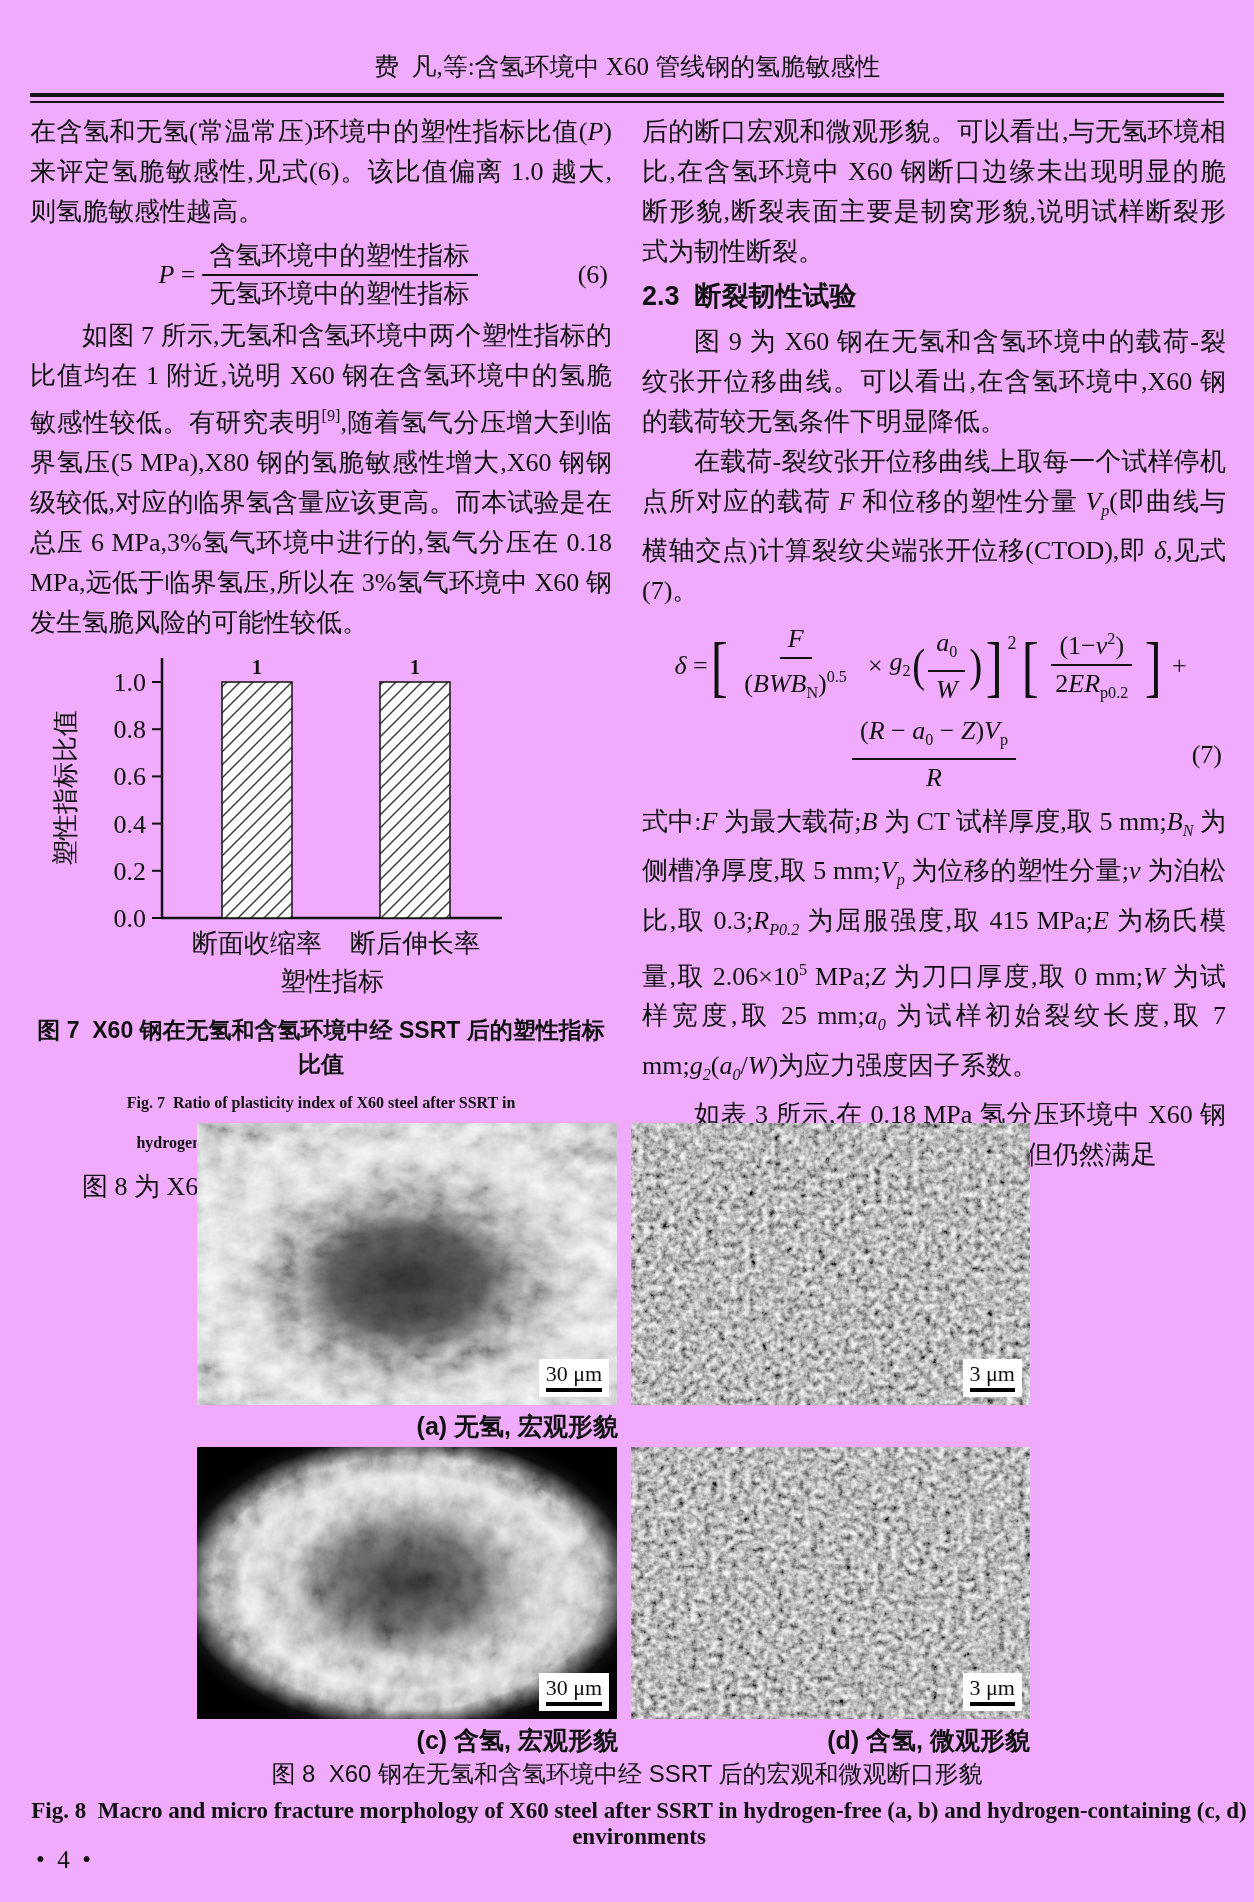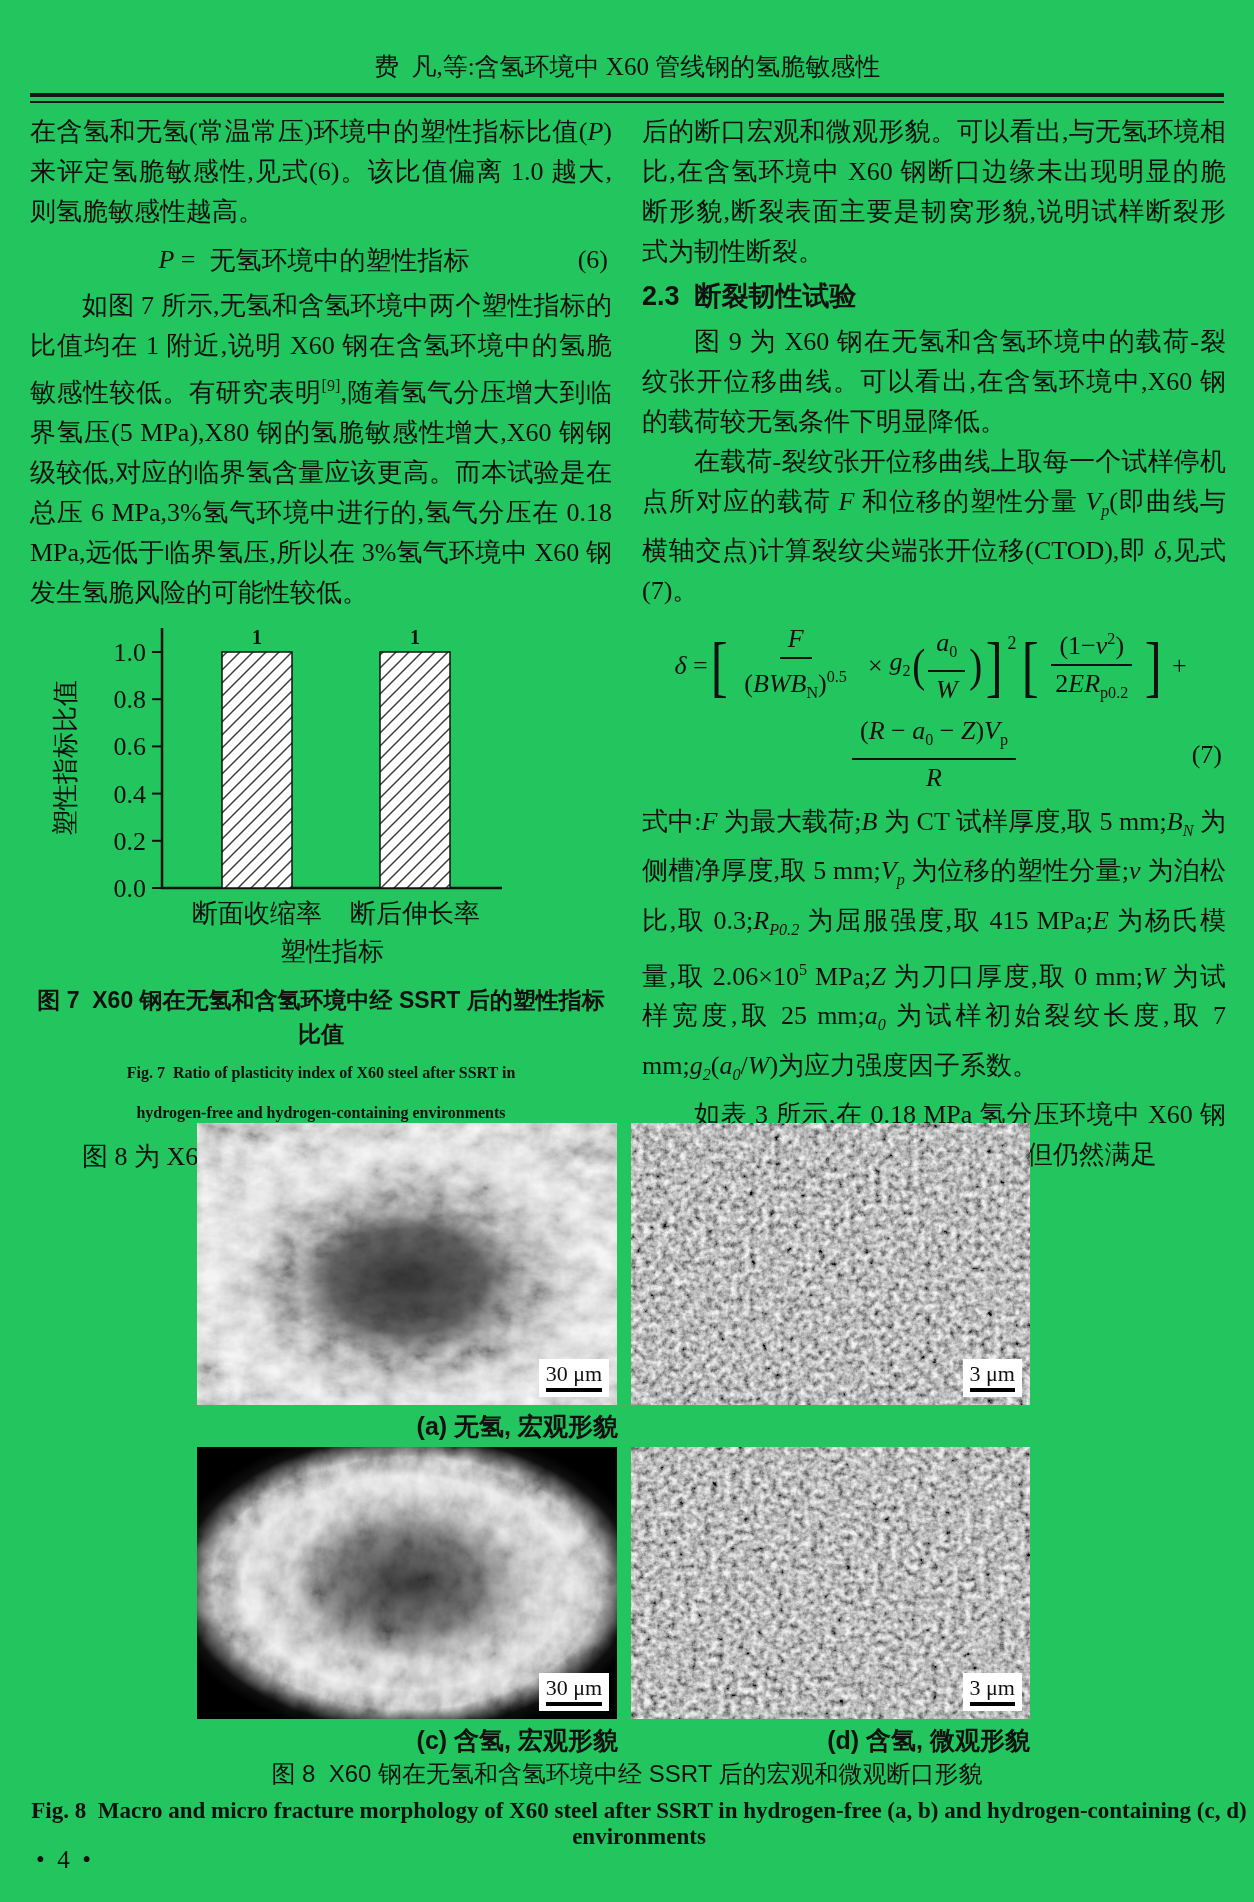--- a/index.html
+++ b/index.html
@@ -1,16 +1,16 @@
 <!DOCTYPE html>
 <html><head>
 <meta charset="utf-8">
 <style>
   html,body{margin:0;padding:0;background:#e8e8e8;}
-  .page{position:relative;width:1254px;height:1902px;margin:0 auto;background:#22c55e;color:#111;
+  .page{position:relative;width:1254px;height:1902px;margin:0 auto;background:#f0abfc;color:#111;
         font-family:"Liberation Serif","DejaVu Serif",serif;overflow:hidden;}
 
   
   .header-title{position:absolute;top:50px;left:0;width:100%;text-align:center;
         font-size:25px;white-space:pre-wrap;}
   .header-rule{position:absolute;top:93px;left:30px;width:1194px;height:4px;
         border-top:4px solid #161616;border-bottom:2px solid #161616;}
 
   
   .col{position:absolute;top:112px;font-size:26px;line-height:40px;text-align:justify;}
@@ -81,20 +81,21 @@
 
   <div class="header-title">费  凡,等:含氢环境中 X60 管线钢的氢脆敏感性</div>
   <div class="header-rule"></div>
 
   <div class="col col-left">
     <p class="para"><span class="rt-t">在含氢和无氢(常温常压)环境中的塑性指标比值(</span><span class="rt-i">P</span><span class="rt-t">)来评定氢脆敏感性,见式(6)。该比值偏离 1.0 越大,则氢脆敏感性越高。</span></p>
 
     <div class="eq">
       <span><span class="rt-i">P</span><span class="rt-t"> =</span></span>
       <span class="frac">
+        <span class="num">含氢环境中的塑性指标</span>
         <span class="den">无氢环境中的塑性指标</span>
       </span>
       <span class="eq-label">(6)</span>
     </div>
 
     <p class="para indent"><span class="rt-t">如图 7 所示,无氢和含氢环境中两个塑性指标的比值均在 1 附近,说明 X60 钢在含氢环境中的氢脆敏感性较低。有研究表明</span><span class="rt-sup">[9]</span><span class="rt-t">,随着氢气分压增大到临界氢压(5 MPa),X80 钢的氢脆敏感性增大,X60 钢钢级较低,对应的临界氢含量应该更高。而本试验是在总压 6 MPa,3%氢气环境中进行的,氢气分压在 0.18 MPa,远低于临界氢压,所以在 3%氢气环境中 X60 钢发生氢脆风险的可能性较低。</span></p>
 
     <div class="chart-wrap">
       <svg id="fig7-chart" width="520" height="352">
         <defs>

